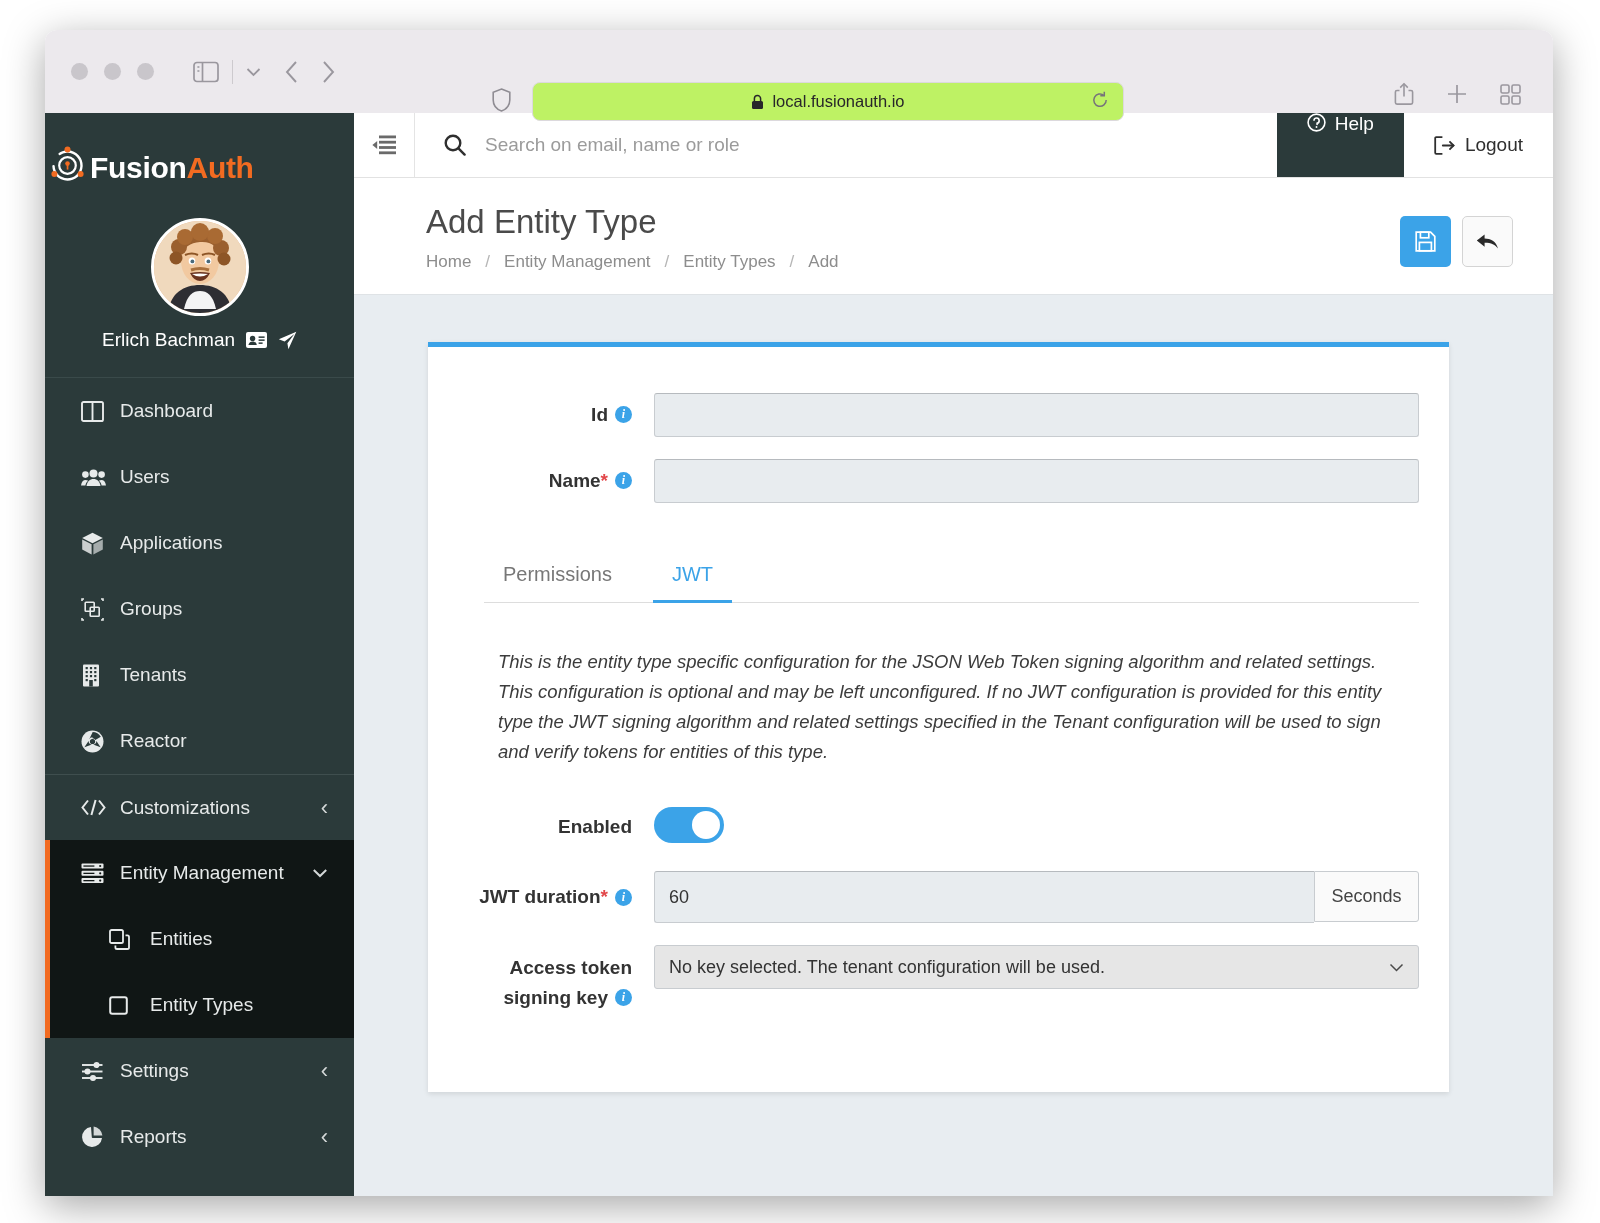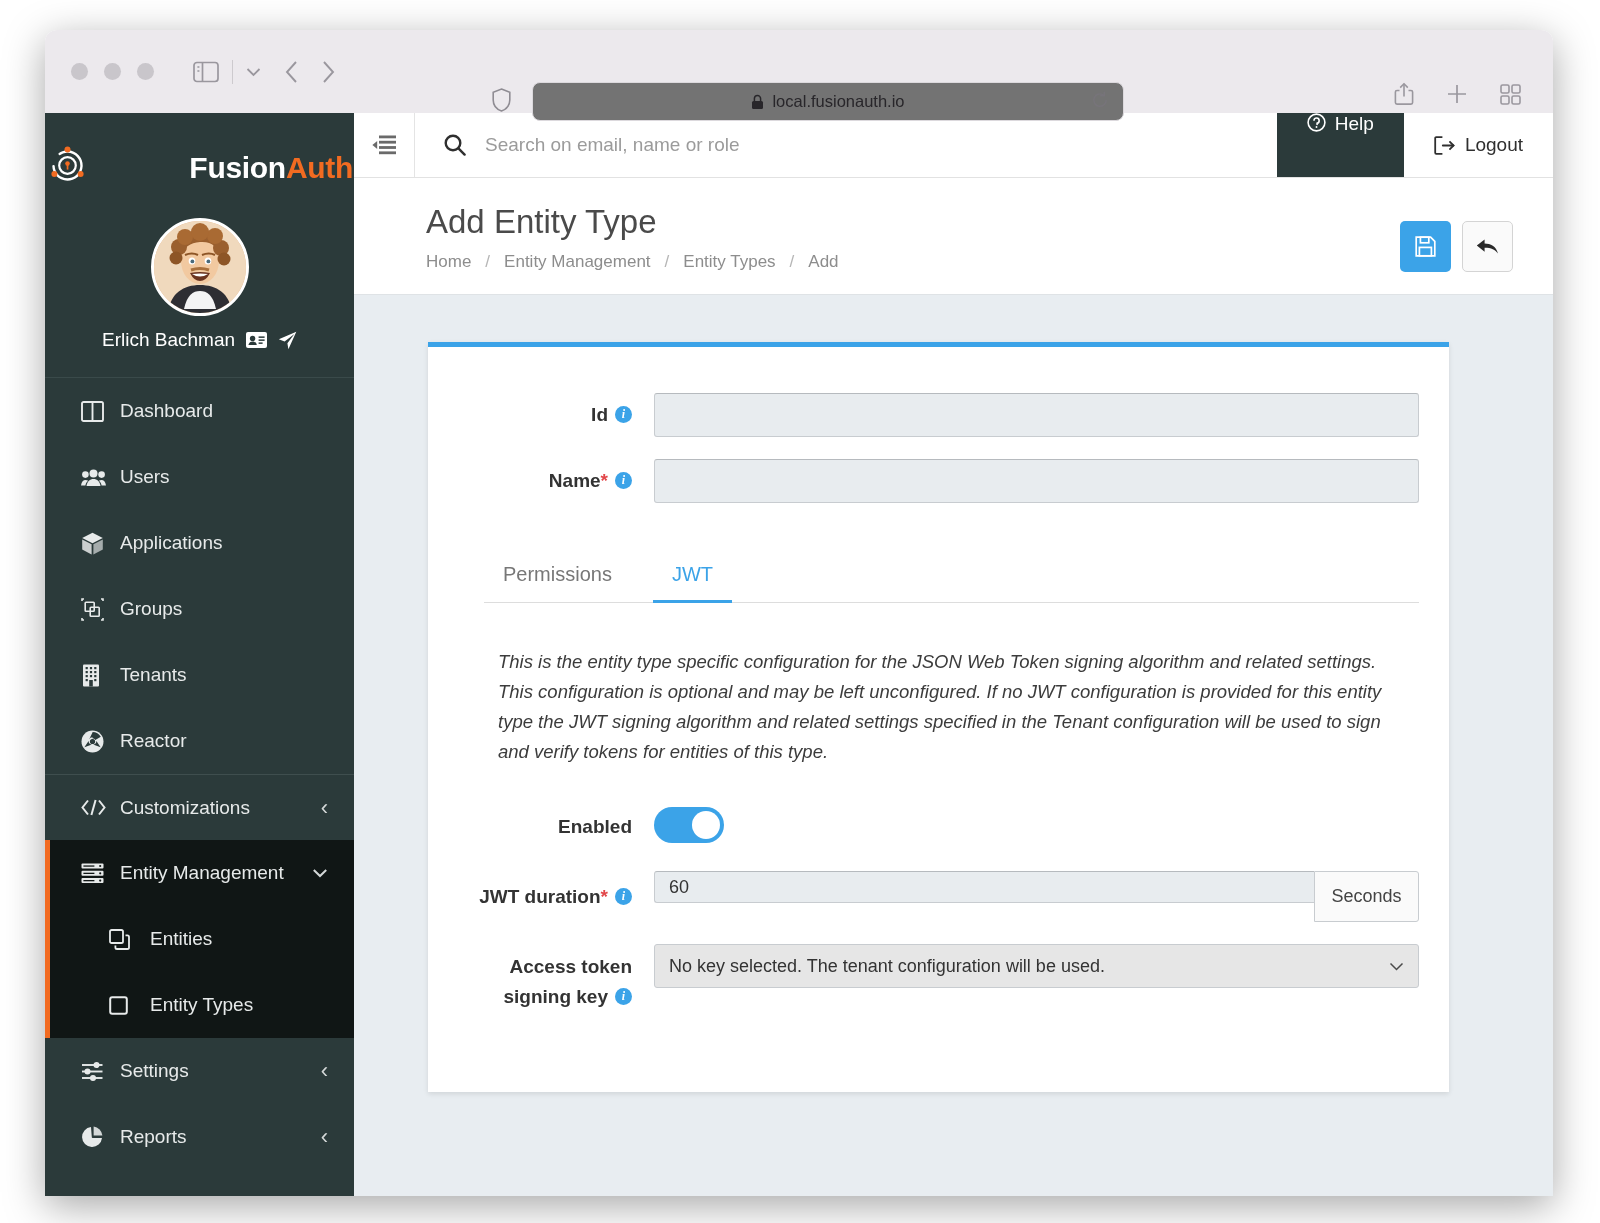--- a/index.html
+++ b/index.html
@@ -57,21 +57,21 @@
     left: 487px;
     top: 52px;
     width: 592px;
     height: 39px;
   }
   .urlbar {
     width: 100%;
     height: 100%;
     border: 1px solid #dcd9dd;
     border-radius: 8px;
-    background: #737373;
+    background: #bef264;
     display: flex;
     align-items: center;
     justify-content: center;
     position: relative;
   }
   .url-text {
     font-size: 16.5px;
     color: #28262a;
     display: flex;
     align-items: center;
@@ -110,23 +110,23 @@
     background: #2b3a3a;
     flex-shrink: 0;
     display: flex;
     flex-direction: column;
     overflow: hidden;
   }
 
   .brand {
     display: flex;
     align-items: center;
-    justify-content: space-between;
+    justify-content: flex-start;
     gap: 0;
-    padding: 30px 1px 22px 0;
+    padding: 30px 8px 22px 0;
   }
   .brand-text {
     font-size: 30px;
     font-weight: bold;
     letter-spacing: -0.3px;
   }
   .brand-fusion { color: #ffffff; }
   .brand-auth { color: #f26b21; }
 
   .avatar-wrap { display: flex; justify-content: center; margin-top: 4px; }
@@ -261,21 +261,21 @@
     justify-content: center;
     gap: 10px;
     padding: 0 30px;
     font-size: 19px;
   }
 
   .pagehead {
     background: #ffffff;
     padding: 24px 40px 22px 72px;
     display: flex;
-    align-items: flex-end;
+    align-items: center;
     justify-content: space-between;
     border-bottom: 1px solid #dfe3e6;
     flex-shrink: 0;
   }
   .page-title {
     font-size: 33px;
     color: #4a4a4a;
     font-weight: normal;
     line-height: 1.2;
   }
@@ -405,21 +405,21 @@
     position: absolute;
     width: 28px; height: 28px;
     border-radius: 50%;
     background: #ffffff;
     top: 4px; right: 4px;
   }
 
   .duration-wrap { flex: 1; display: flex; }
   .duration-input {
     flex: 1;
-    height: 32px;
+    height: 52px;
     background: #e8ecef;
     border: 1px solid #c8ccd0;
     border-top-color: #b6babe;
     border-right: none;
     border-radius: 3px 0 0 3px;
     font-size: 18px;
     color: #333;
     padding: 0 14px;
     outline: none;
     font-family: "Liberation Sans", sans-serif;

